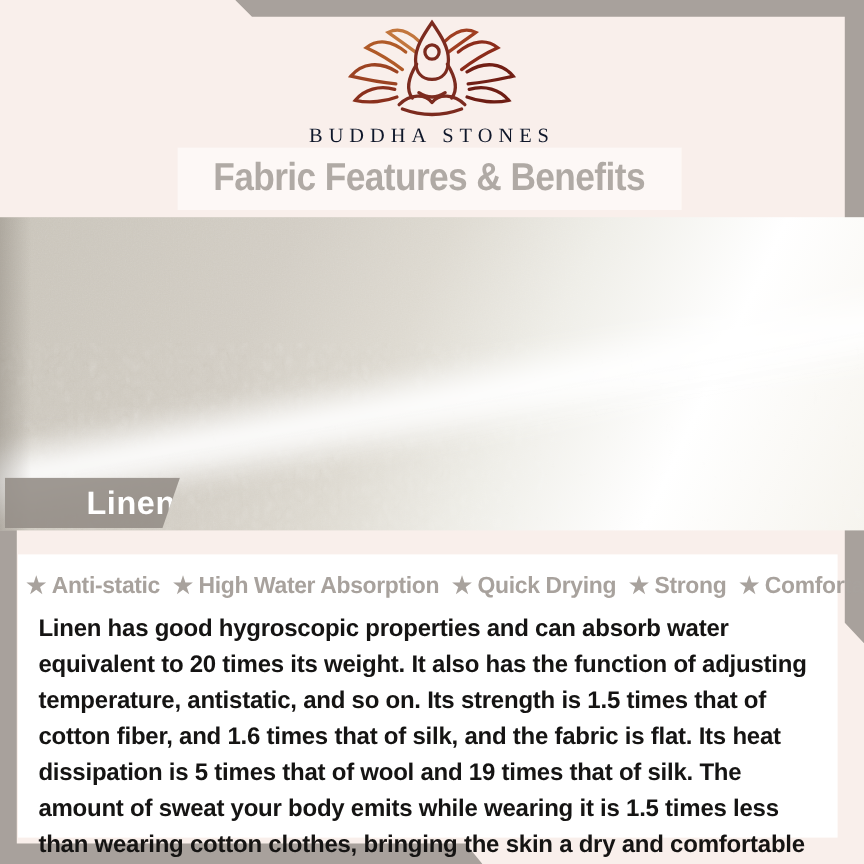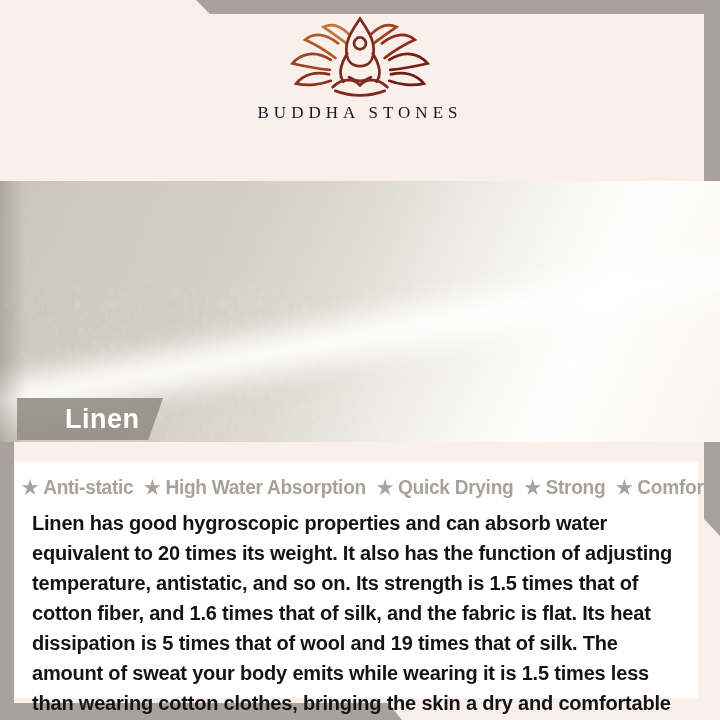--- a/index.html
+++ b/index.html
@@ -41,24 +41,24 @@
     position:absolute;left:-80px;top:118px;width:900px;height:74px;
     background:linear-gradient(to bottom,rgba(255,255,255,0),rgba(255,255,255,0.95) 45%,rgba(255,255,255,0.8) 62%,rgba(255,255,255,0));
     transform:rotate(-10deg);filter:blur(6px);
   }
   .photo svg.tex{position:absolute;inset:0;mix-blend-mode:overlay;}
   .photo .edge-shade{
     position:absolute;left:0;top:0;width:26px;height:100%;
     background:linear-gradient(to right,rgba(120,113,104,0.35),rgba(120,113,104,0));
   }
   .badge{
-    position:absolute;left:17px;top:217px;width:146px;height:42px;
+    position:absolute;left:4px;top:217px;width:146px;height:42px;
     background:rgba(149,142,135,0.9);
     clip-path:polygon(0 0,100% 0,90% 100%,0 100%);
-    display:flex;align-items:center;padding-left:48px;box-sizing:border-box;
+    display:flex;align-items:center;padding-left:68px;box-sizing:border-box;
   }
   .badge span{color:#ffffff;font-size:27px;font-weight:700;letter-spacing:0.5px;}
 
   
   .content{
     position:absolute;left:15px;top:462px;width:683px;height:236px;
     background:#ffffff;box-sizing:border-box;
   }
   .features{
     margin-top:14px;text-align:center;white-space:nowrap;
@@ -101,20 +101,23 @@
           <path d="M96,41 C104,54 106,64 100,72"></path>
           <path d="M70,67 Q82,75 94,67"></path>
           <path d="M52,78 C62,68 76,68 82,76 M112,78 C102,68 88,68 82,76"></path>
           <path d="M55,82 Q82,92 109,82"></path>
         </g>
       </g>
     </svg>
     <div class="brand-name">BUDDHA STONES</div>
   </header>
 
+  <div class="banner">
+    <h1>Fabric Features &amp; Benefits</h1>
+  </div>
 
   <figure class="photo" style="margin:0">
     <div class="fold"></div>
     <svg class="tex" width="720" height="261" aria-hidden="true">
       <defs>
         <filter id="fNoiseFine" x="0" y="0" width="100%" height="100%">
           <feTurbulence type="fractalNoise" baseFrequency="0.9" numOctaves="2" seed="3" stitchTiles="stitch"></feTurbulence>
           <feColorMatrix type="saturate" values="0"></feColorMatrix>
         </filter>
         <filter id="fNoiseCoarse" x="0" y="0" width="100%" height="100%">

